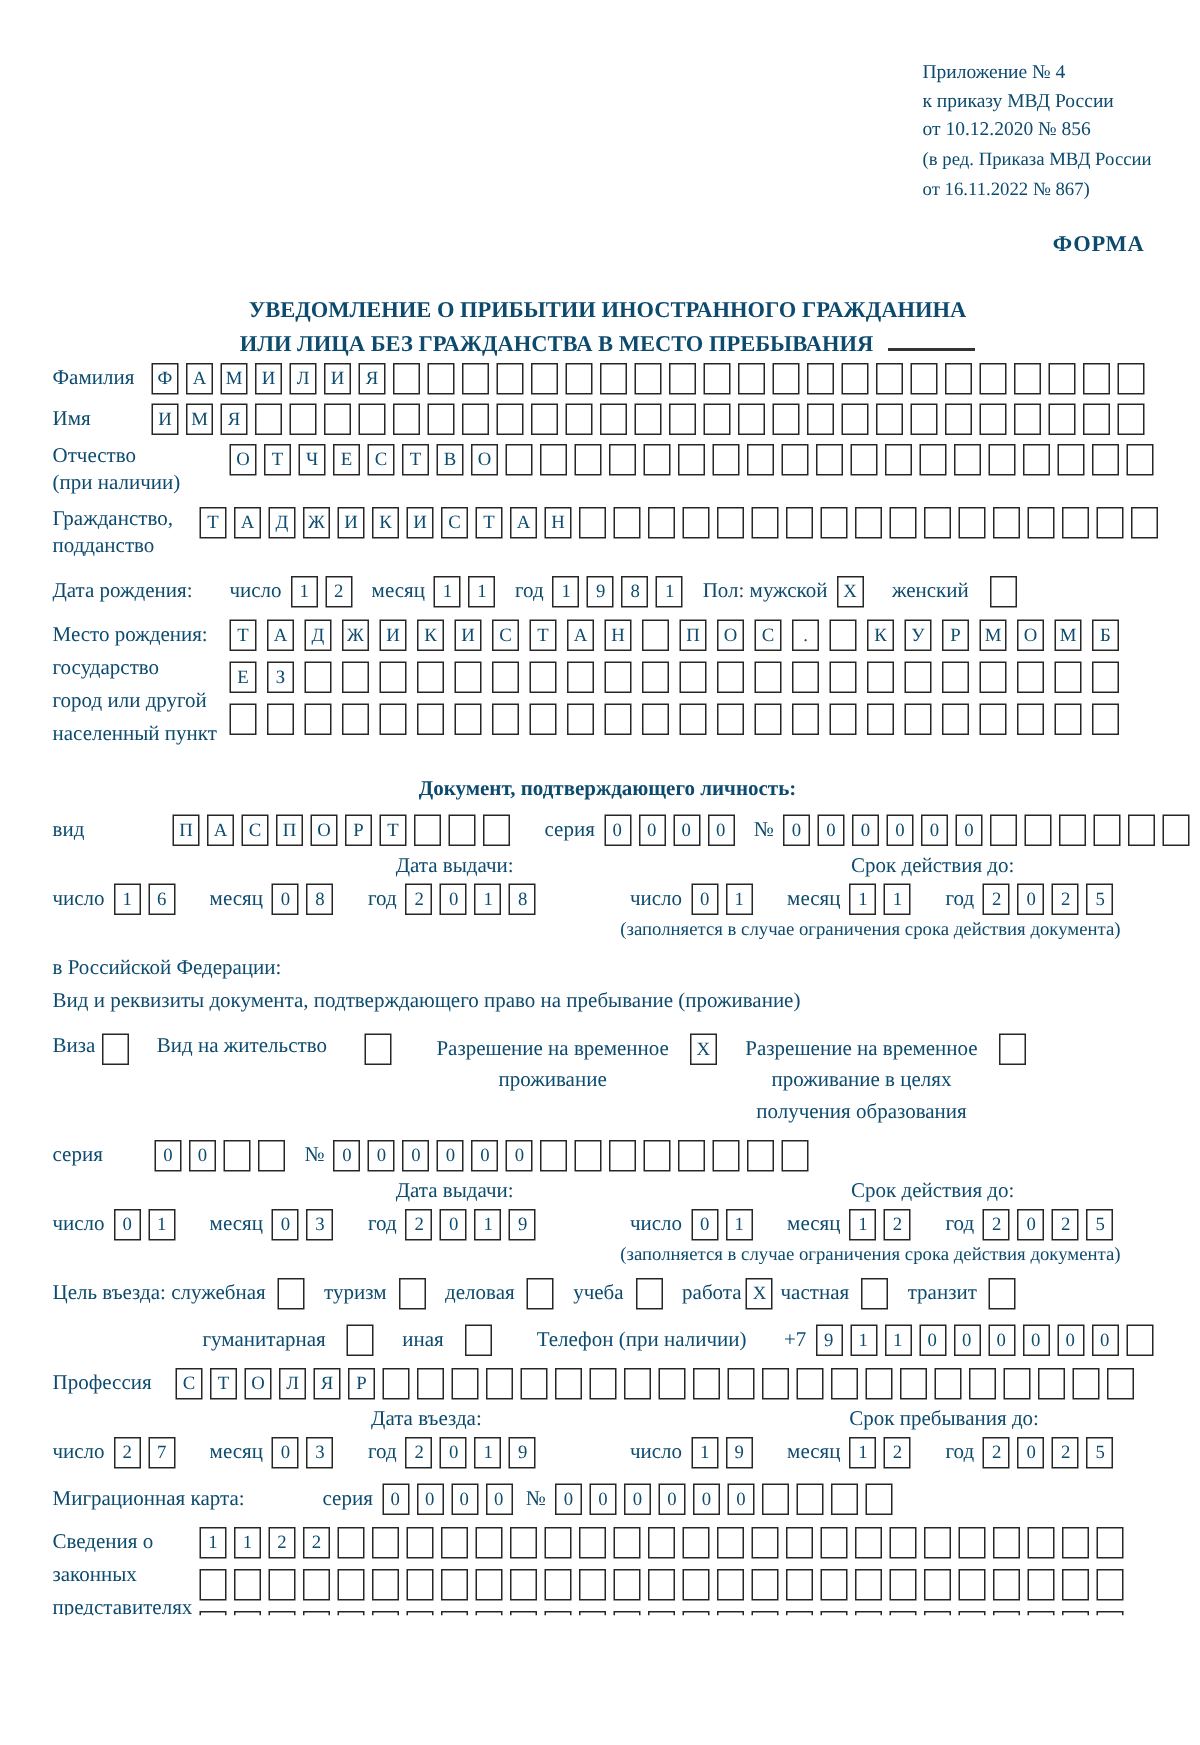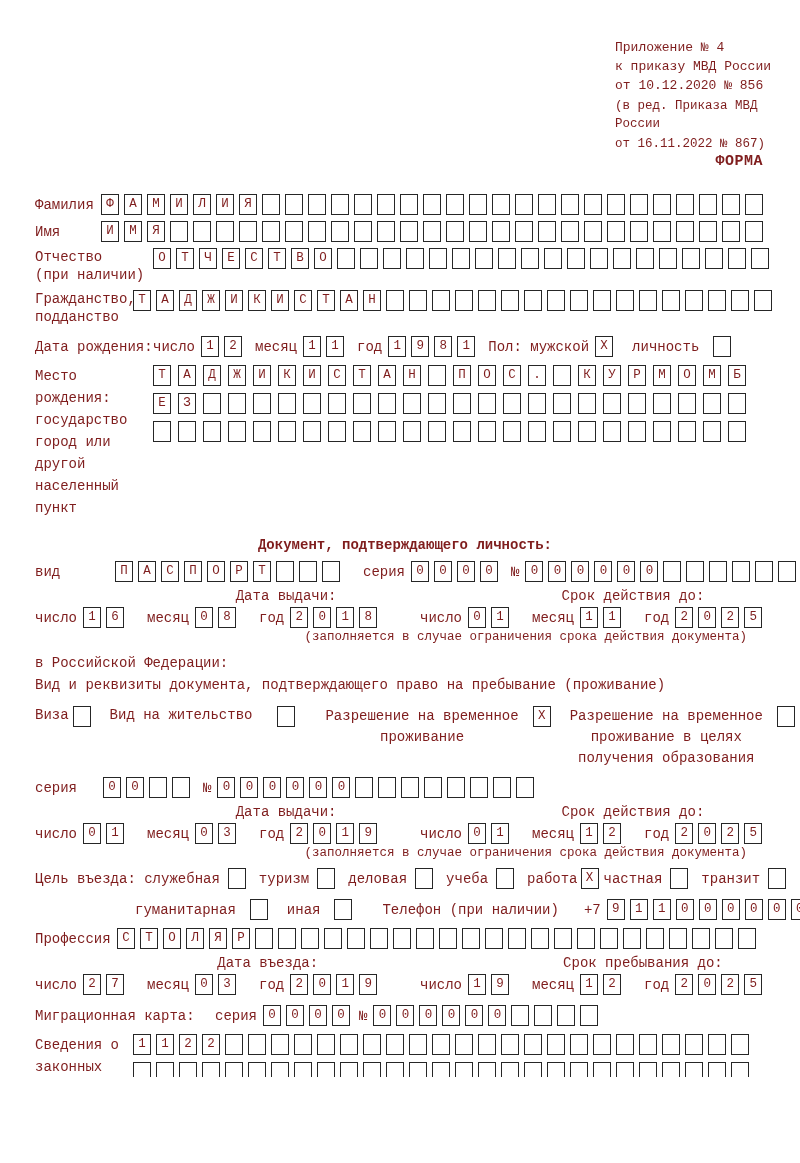--- a/index.html
+++ b/index.html
@@ -1,27 +1,27 @@
 <!DOCTYPE html>
 <html><head>
 <meta charset="utf-8">
 <style>
   html,body{margin:0;padding:0;background:#fff;}
   .page{
     position:relative;
     width:800px;height:1077px;
-    background:#fff;color:#7f1d1d;
-    font-family:Liberation Mono, monospace;
+    background:#fff;color:#0c4a6e;
+    font-family:Liberation Serif, serif;
     box-sizing:border-box;
     padding:38px 25px 20px 35px;
     overflow:hidden;
   }
   .appendix{margin-left:580px;font-size:13px;line-height:19px;}
   .appendix .ed{font-size:12.5px;line-height:18px;margin-top:2px;}
-  .forma{ text-align:right;padding-right:12px;font-weight:bold;font-size:15px;letter-spacing:.5px;}
+  .forma{ text-align:right;padding-right:12px;font-weight:bold;font-size:15px;margin-top:20px;letter-spacing:.5px;}
   .title{ text-align:center;font-weight:bold;font-size:15px;line-height:23px;margin-top:24px;}
   .title-underline{display:inline-block;width:58px;border-bottom:2px solid #333;height:2px;margin-left:10px;}
   .sec-head{text-align:center;font-weight:bold;font-size:14px;margin-top:26px;margin-bottom:16px;white-space:nowrap;}
 
   .row{display:flex;align-items:center;margin-bottom:6px;}
   .row.top{align-items:flex-start;}
   .lbl{font-size:14px;flex:none;white-space:pre-line;line-height:18px;}
   .lblw66{width:66px;} .lblw98{width:98px;} .lblw118{width:118px;} .lblw82{width:82px;} .lblw80{width:80px;} .lblw68{width:68px;}
   .cells{display:inline-flex;flex:none;}
   .cell{
@@ -55,20 +55,22 @@
     <div>Приложение № 4</div>
     <div>к приказу МВД России</div>
     <div>от 10.12.2020 № 856</div>
     <div class="ed">(в ред. Приказа МВД России</div>
     <div class="ed">от 16.11.2022 № 867)</div>
   </div>
 
   <div class="forma">ФОРМА</div>
 
   <div class="title">
+    <div>УВЕДОМЛЕНИЕ О ПРИБЫТИИ ИНОСТРАННОГО ГРАЖДАНИНА</div>
+    <div><span>ИЛИ ЛИЦА БЕЗ ГРАЖДАНСТВА В МЕСТО ПРЕБЫВАНИЯ</span><span class="title-underline"></span></div>
   </div>
 
 
   <div class="row">
     <span class="lbl lblw66">Фамилия</span>
     <span class="cells">
         <span class="cell">Ф</span>
         <span class="cell">А</span>
         <span class="cell">М</span>
         <span class="cell">И</span>
@@ -220,21 +222,21 @@
     <span class="cells">
         <span class="cell">1</span>
         <span class="cell">9</span>
         <span class="cell">8</span>
         <span class="cell">1</span>
       </span>
     <span class="lbl mr6 ml8">Пол: мужской</span>
     <span class="cells">
         <span class="cell">X</span>
       </span>
-    <span class="lbl mr6 ml14">личность</span>
+    <span class="lbl mr6 ml14">женский</span>
     <span class="cells ml8">
         <span class="cell"></span>
       </span>
   </div>
 
   <div class="row top" style="margin-top:8px;margin-bottom:18px;">
     <span class="lbl lblw118" style="line-height:22px;">Место рождения:
 государство
 город или другой
 населенный пункт</span>

